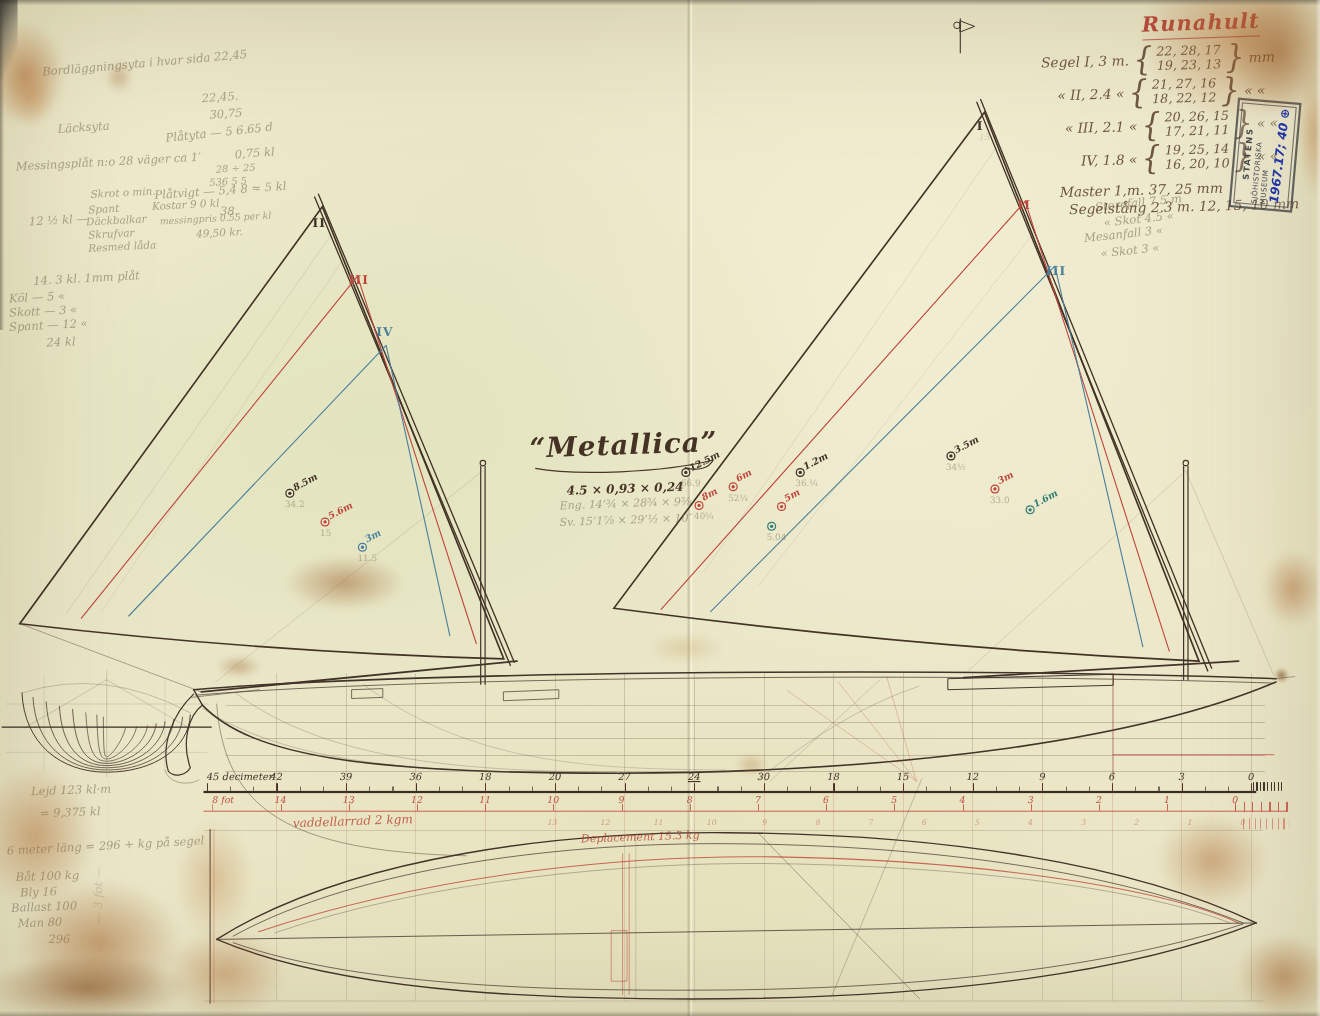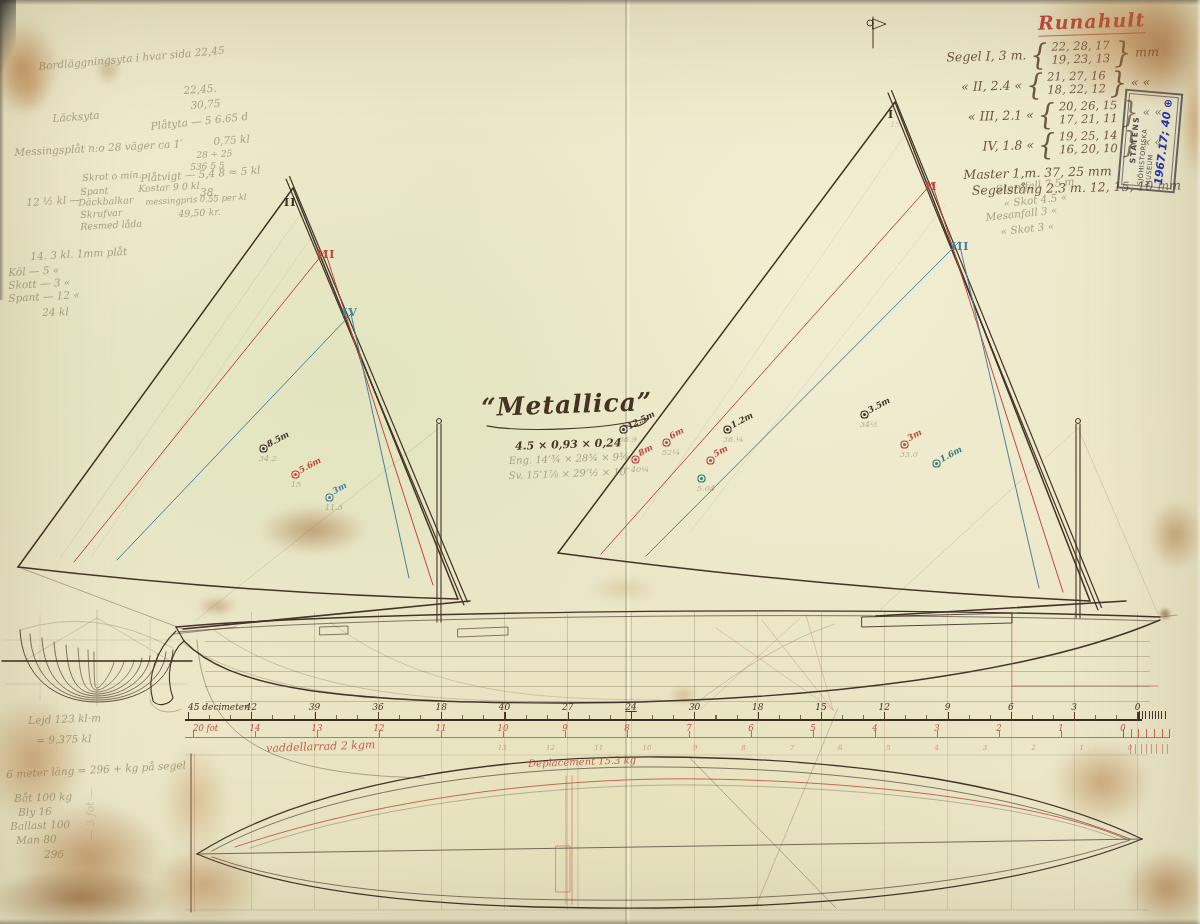--- a/index.html
+++ b/index.html
@@ -53,21 +53,21 @@
   .pnote{position:absolute;font-family:"DejaVu Serif",serif;font-style:italic;color:rgba(125,116,88,.62);
      font-size:10.5px;white-space:nowrap;transform-origin:left top;}
   .pnote.red{color:rgba(185,62,50,.8);}
   .pnote.faint{opacity:.45;}
 
   .sail-label{position:absolute;font-family:"DejaVu Serif",serif;font-size:11px;font-weight:bold;letter-spacing:1px;}
   .marker{position:absolute;}
   .marker .dot{position:absolute;width:3px;height:3px;border-radius:50%;}
   .marker .mlab{position:absolute;left:4px;top:-13px;font-size:8.5px;font-weight:bold;font-style:italic;
      font-family:"DejaVu Serif",serif;transform:rotate(-28deg);white-space:nowrap;}
-  .marker .msub{position:absolute;left:-3px;top:7px;font-size:8px;font-style:italic;color:rgba(125,116,88,.5);white-space:nowrap;}
+  .marker .msub{position:absolute;left:-3px;top:7px;font-size:8px;color:rgba(125,116,88,.5);white-space:nowrap;}
 
   .title-block{position:absolute;left:468px;top:392px;width:200px;text-align:center;transform:rotate(-2deg);}
   .boat-name{font-size:25px;font-weight:bold;font-style:italic;color:#463225;letter-spacing:1px;line-height:1;}
   .ink-dims{font-size:11px;font-weight:bold;font-style:italic;color:#4a3528;margin-top:2px;}
   .pencil-dims{font-size:10px;font-style:italic;color:rgba(125,116,88,.6);line-height:1.5;}
 
   .red-title{position:absolute;left:1038px;top:10px;font-size:19px;font-style:italic;font-weight:bold;
      color:#b5473c;border-bottom:1px solid rgba(181,71,60,.8);padding-bottom:2px;transform:rotate(-2deg);letter-spacing:1px;}
 
   .sail-table{position:absolute;left:948px;top:38px;width:260px;transform:rotate(-1.5deg);
@@ -207,32 +207,32 @@
   <div class="grid-hull"></div>
   <div class="grid-ruler-red"></div>
   <div class="grid-plan"></div>
   <div class="wl-hull"></div>
   <div id="ruler-labels">
       <span class="dm-label" style="left: 188px; top: 702px;">45 decimeter</span>
       <span class="dm-label" style="left: 251.3px; top: 702px; transform: translateX(-50%);">42</span>
       <span class="dm-label" style="left: 314.6px; top: 702px; transform: translateX(-50%);">39</span>
       <span class="dm-label" style="left: 377.9px; top: 702px; transform: translateX(-50%);">36</span>
       <span class="dm-label" style="left: 441.2px; top: 702px; transform: translateX(-50%);">18</span>
-      <span class="dm-label" style="left: 504.5px; top: 702px; transform: translateX(-50%);">40</span>
+      <span class="dm-label" style="left: 504.5px; top: 702px; transform: translateX(-50%);">20</span>
       <span class="dm-label" style="left: 567.8px; top: 702px; transform: translateX(-50%);">27</span>
       <span class="dm-label" style="left: 631.1px; top: 702px; transform: translateX(-50%); text-decoration: underline;">24</span>
       <span class="dm-label" style="left: 694.4px; top: 702px; transform: translateX(-50%);">30</span>
       <span class="dm-label" style="left: 757.7px; top: 702px; transform: translateX(-50%);">18</span>
       <span class="dm-label" style="left: 821px; top: 702px; transform: translateX(-50%);">15</span>
       <span class="dm-label" style="left: 884.3px; top: 702px; transform: translateX(-50%);">12</span>
       <span class="dm-label" style="left: 947.6px; top: 702px; transform: translateX(-50%);">9</span>
       <span class="dm-label" style="left: 1010.9px; top: 702px; transform: translateX(-50%);">6</span>
       <span class="dm-label" style="left: 1074.2px; top: 702px; transform: translateX(-50%);">3</span>
       <span class="dm-label" style="left: 1137.5px; top: 702px; transform: translateX(-50%);">0</span>
-      <span class="fot-label" style="left: 193px; top: 723px;">20 fot</span>
+      <span class="fot-label" style="left: 193px; top: 723px;">8 fot</span>
       <span class="fot-label" style="left: 255px; top: 723px; transform: translateX(-50%); text-align: center;">14</span>
       <span class="fot-label" style="left: 317px; top: 723px; transform: translateX(-50%);">13</span>
       <span class="fot-label" style="left: 379px; top: 723px; transform: translateX(-50%);">12</span>
       <span class="fot-label" style="left: 441px; top: 723px; transform: translateX(-50%);">11</span>
       <span class="fot-label" style="left: 503px; top: 723px; transform: translateX(-50%);">10</span>
       <span class="fot-label" style="left: 565px; top: 723px; transform: translateX(-50%);">9</span>
       <span class="fot-label" style="left: 627px; top: 723px; transform: translateX(-50%);">8</span>
       <span class="fot-label" style="left: 689px; top: 723px; transform: translateX(-50%);">7</span>
       <span class="fot-label" style="left: 751px; top: 723px; transform: translateX(-50%);">6</span>
       <span class="fot-label" style="left: 813px; top: 723px; transform: translateX(-50%);">5</span>
@@ -253,21 +253,21 @@
       <span class="fot2-label" style="left: 936.8px; top: 744px; transform: translateX(-50%);">4</span>
       <span class="fot2-label" style="left: 985.1px; top: 744px; transform: translateX(-50%);">3</span>
       <span class="fot2-label" style="left: 1033.4px; top: 744px; transform: translateX(-50%);">2</span>
       <span class="fot2-label" style="left: 1081.7px; top: 744px; transform: translateX(-50%);">1</span>
       <span class="fot2-label" style="left: 1130px; top: 744px; transform: translateX(-50%);">0</span>
     </div>
 
   <div id="sail-annotations">
       <span class="sail-label" style="left: 284px; top: 196px; color: rgb(63, 48, 38);">II</span>
       <span class="sail-label" style="left: 317px; top: 248px; color: rgb(192, 69, 60);">III</span>
-      <span class="sail-label" style="left: 342px; top: 306px; color: rgb(74, 127, 156);">IV</span>
+      <span class="sail-label" style="left: 342px; top: 295px; color: rgb(74, 127, 156);">IV</span>
       <span class="sail-label" style="left: 888px; top: 108px; color: rgb(63, 48, 38);">I</span>
       <span class="sail-label" style="left: 925px; top: 180px; color: rgb(192, 69, 60);">II</span>
       <span class="sail-label" style="left: 951px; top: 240px; color: rgb(74, 127, 156);">III</span>
       <div class="marker" style="left: 262px; top: 447px;">
         <span class="dot" style="background: rgb(63, 48, 38); box-shadow: rgb(235, 231, 201) 0px 0px 0px 1.5px, rgb(63, 48, 38) 0px 0px 0px 2.6px;"></span>
         <span class="mlab" style="color: rgb(63, 48, 38);">8.5m</span>
         <span class="msub">34.2</span>
       </div>
       <div class="marker" style="left: 294px; top: 473px;">
         <span class="dot" style="background: rgb(192, 69, 60); box-shadow: rgb(235, 231, 201) 0px 0px 0px 1.5px, rgb(192, 69, 60) 0px 0px 0px 2.6px;"></span>

